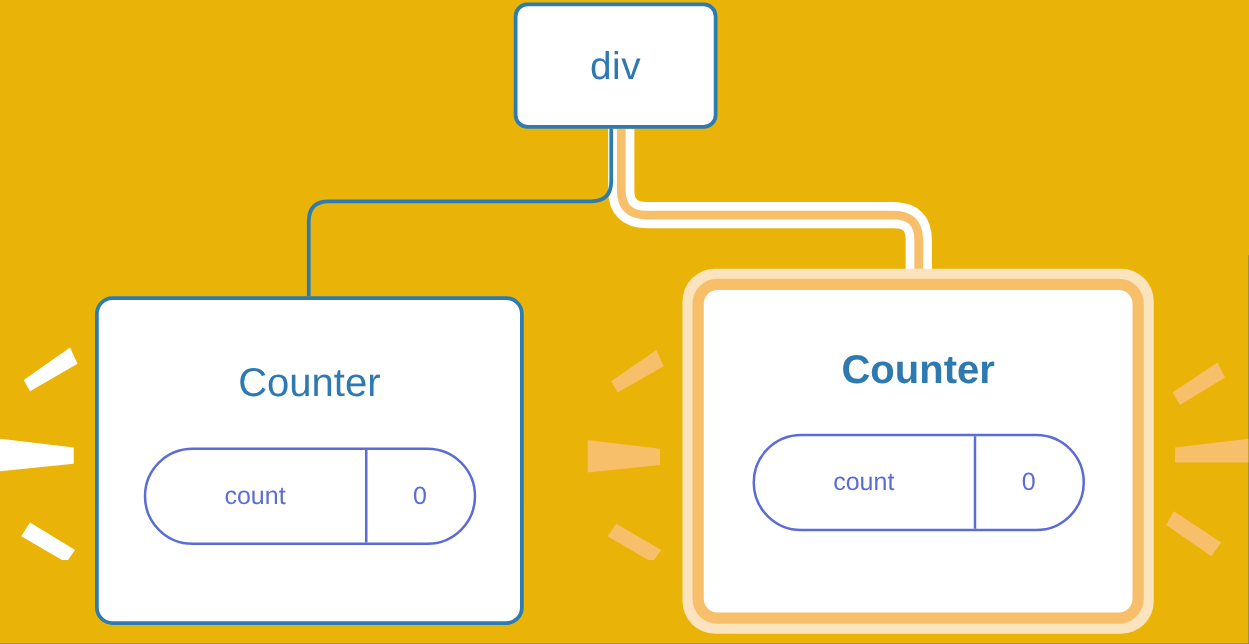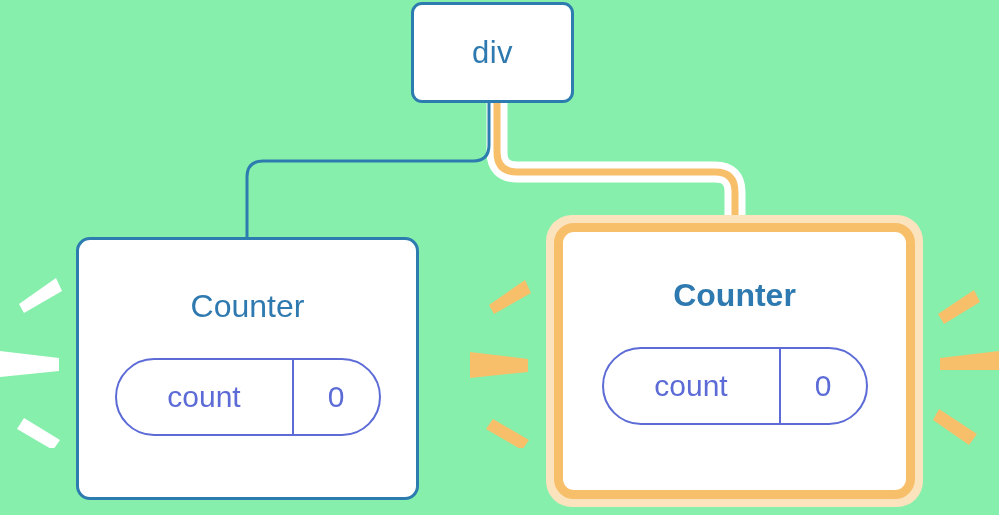--- a/index.html
+++ b/index.html
@@ -4,21 +4,21 @@
 <style>
   html, body {
     margin: 0;
     padding: 0;
     background: #4c6670;
   }
   #stage {
     position: relative;
     width: 999px;
     height: 515px;
-    background: #86efac;
+    background: #eab308;
     overflow: hidden;
     font-family: "Liberation Sans", sans-serif;
   }
 
   
   #wires {
     position: absolute;
     left: 0;
     top: 0;
     width: 999px;
@@ -108,21 +108,21 @@
     display: flex;
     align-items: stretch;
     box-sizing: border-box;
   }
   .pill .pill-key,
   .pill .pill-val {
     display: flex;
     align-items: center;
     justify-content: center;
     color: #5c6bd6;
-    font-size: 30px;
+    font-size: 20px;
     line-height: 1;
   }
   .pill .pill-key {
     flex: 0 0 175px;
     border-right: 2px solid #5c6bd6;
   }
   .pill .pill-val {
     flex: 1 1 auto;
   }
 

